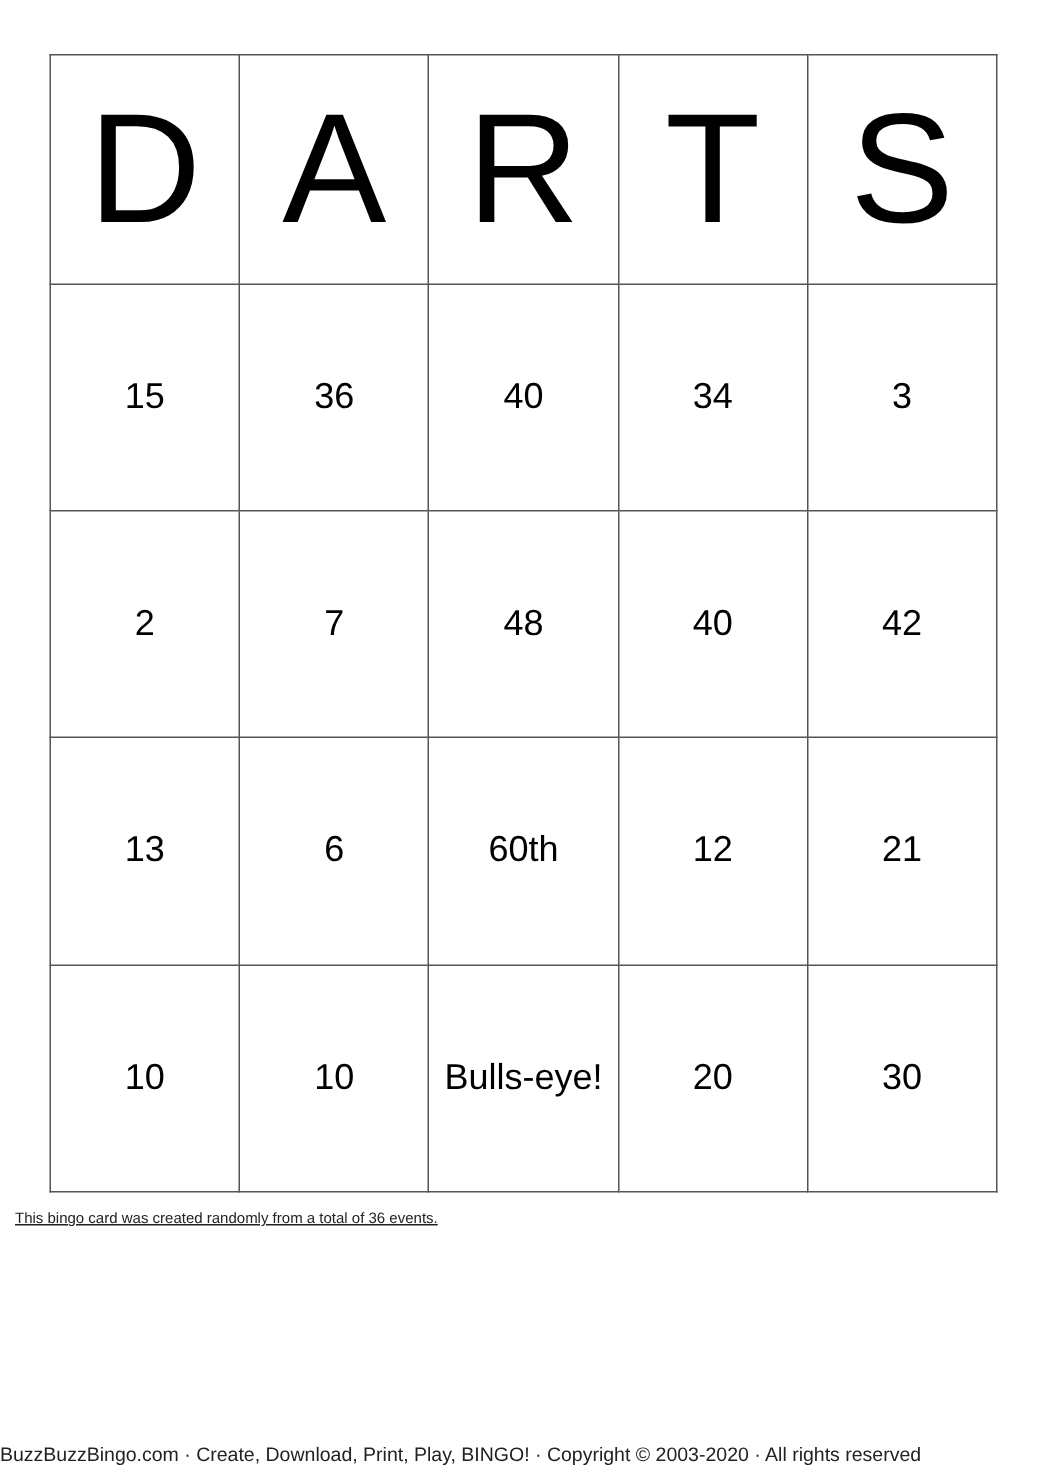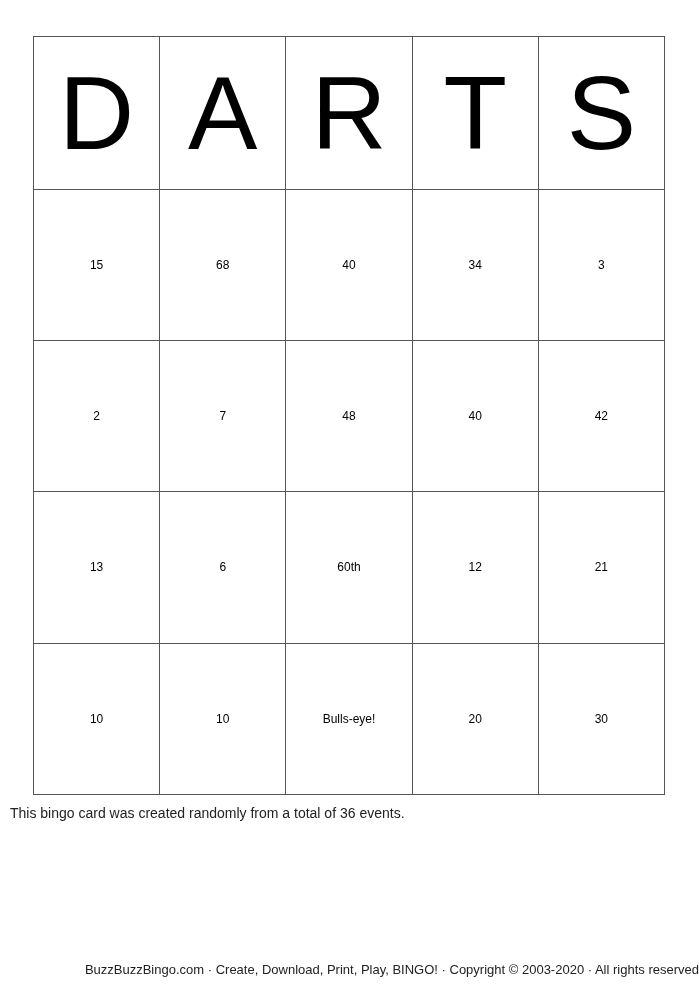--- a/index.html
+++ b/index.html
@@ -1,38 +1,38 @@
 <!DOCTYPE html>
 <html><head>
 <meta charset="utf-8">
 <style>
   html, body { margin:0; padding:0; background:#fff; }
   body { width:699px; height:989px; position:relative; font-family:"Liberation Sans", sans-serif; color:#000; }
   .grid { position:absolute; left:33px; top:36px; width:632px; height:759px; border-collapse:collapse; table-layout:fixed; }
   .grid td { border:1px solid #555; text-align:center; vertical-align:middle; padding:0; width:126px; height:125px; }
   .grid th { border:1px solid #555; text-align:center; vertical-align:middle; padding:0; font-weight:normal; font-size:104px; height:126px; line-height:1; }
-  .grid td { font-size:12px; }
-  .note { position:absolute; left:10px; top:806px; font-size:14px; line-height:14px; color:#222; }
-  .footer { position:absolute; left:0; width:699px; top:962px; text-align:right; font-size:13px; color:#222; }
+  .grid td { font-size:24px; }
+  .note { position:absolute; left:10px; top:806px; font-size:10px; line-height:14px; color:#222;text-decoration:underline; }
+  .footer { position:absolute; left:0; width:699px; top:962px; text-align:left; font-size:13px; color:#222; }
 </style>
 </head>
 <body>
 
 <table class="grid">
   <tbody>
       <tr>
     <th>D</th>
     <th>A</th>
     <th>R</th>
     <th>T</th>
     <th>S</th>
   </tr>
   <tr>
     <td>15</td>
-    <td>68</td>
+    <td>36</td>
     <td>40</td>
     <td>34</td>
     <td>3</td>
   </tr>
   <tr>
     <td>2</td>
     <td>7</td>
     <td>48</td>
     <td>40</td>
     <td>42</td>

